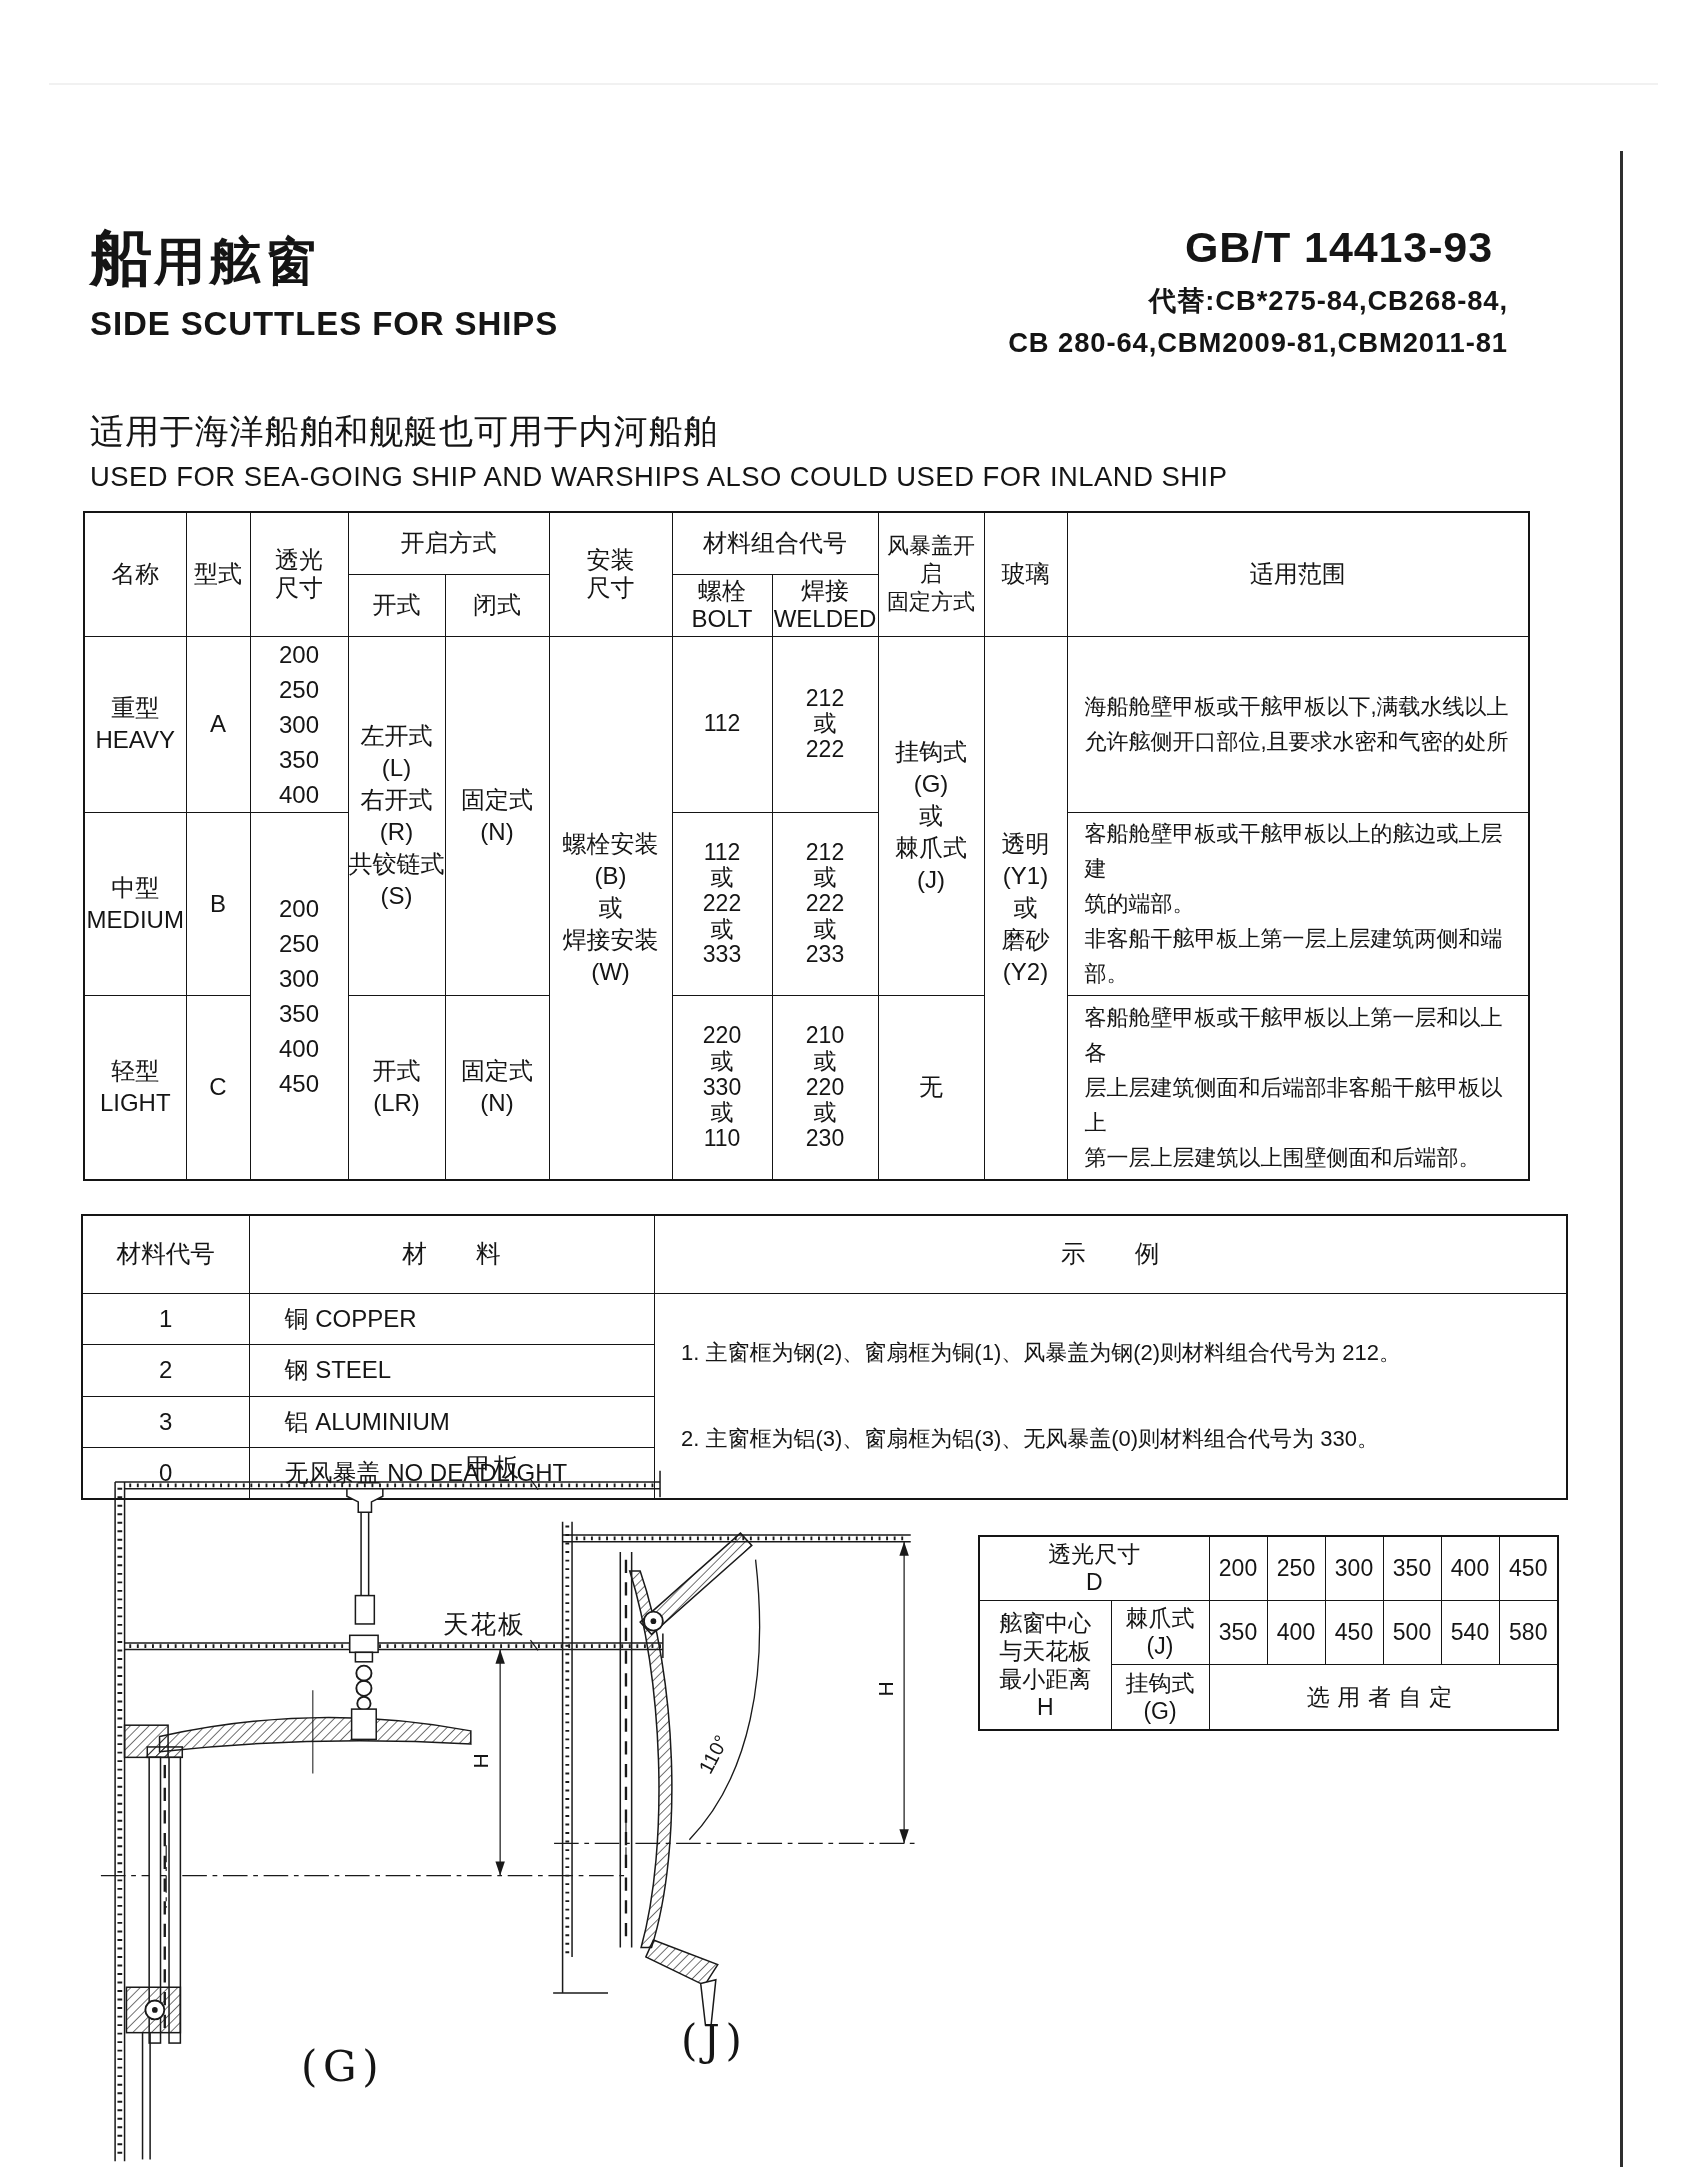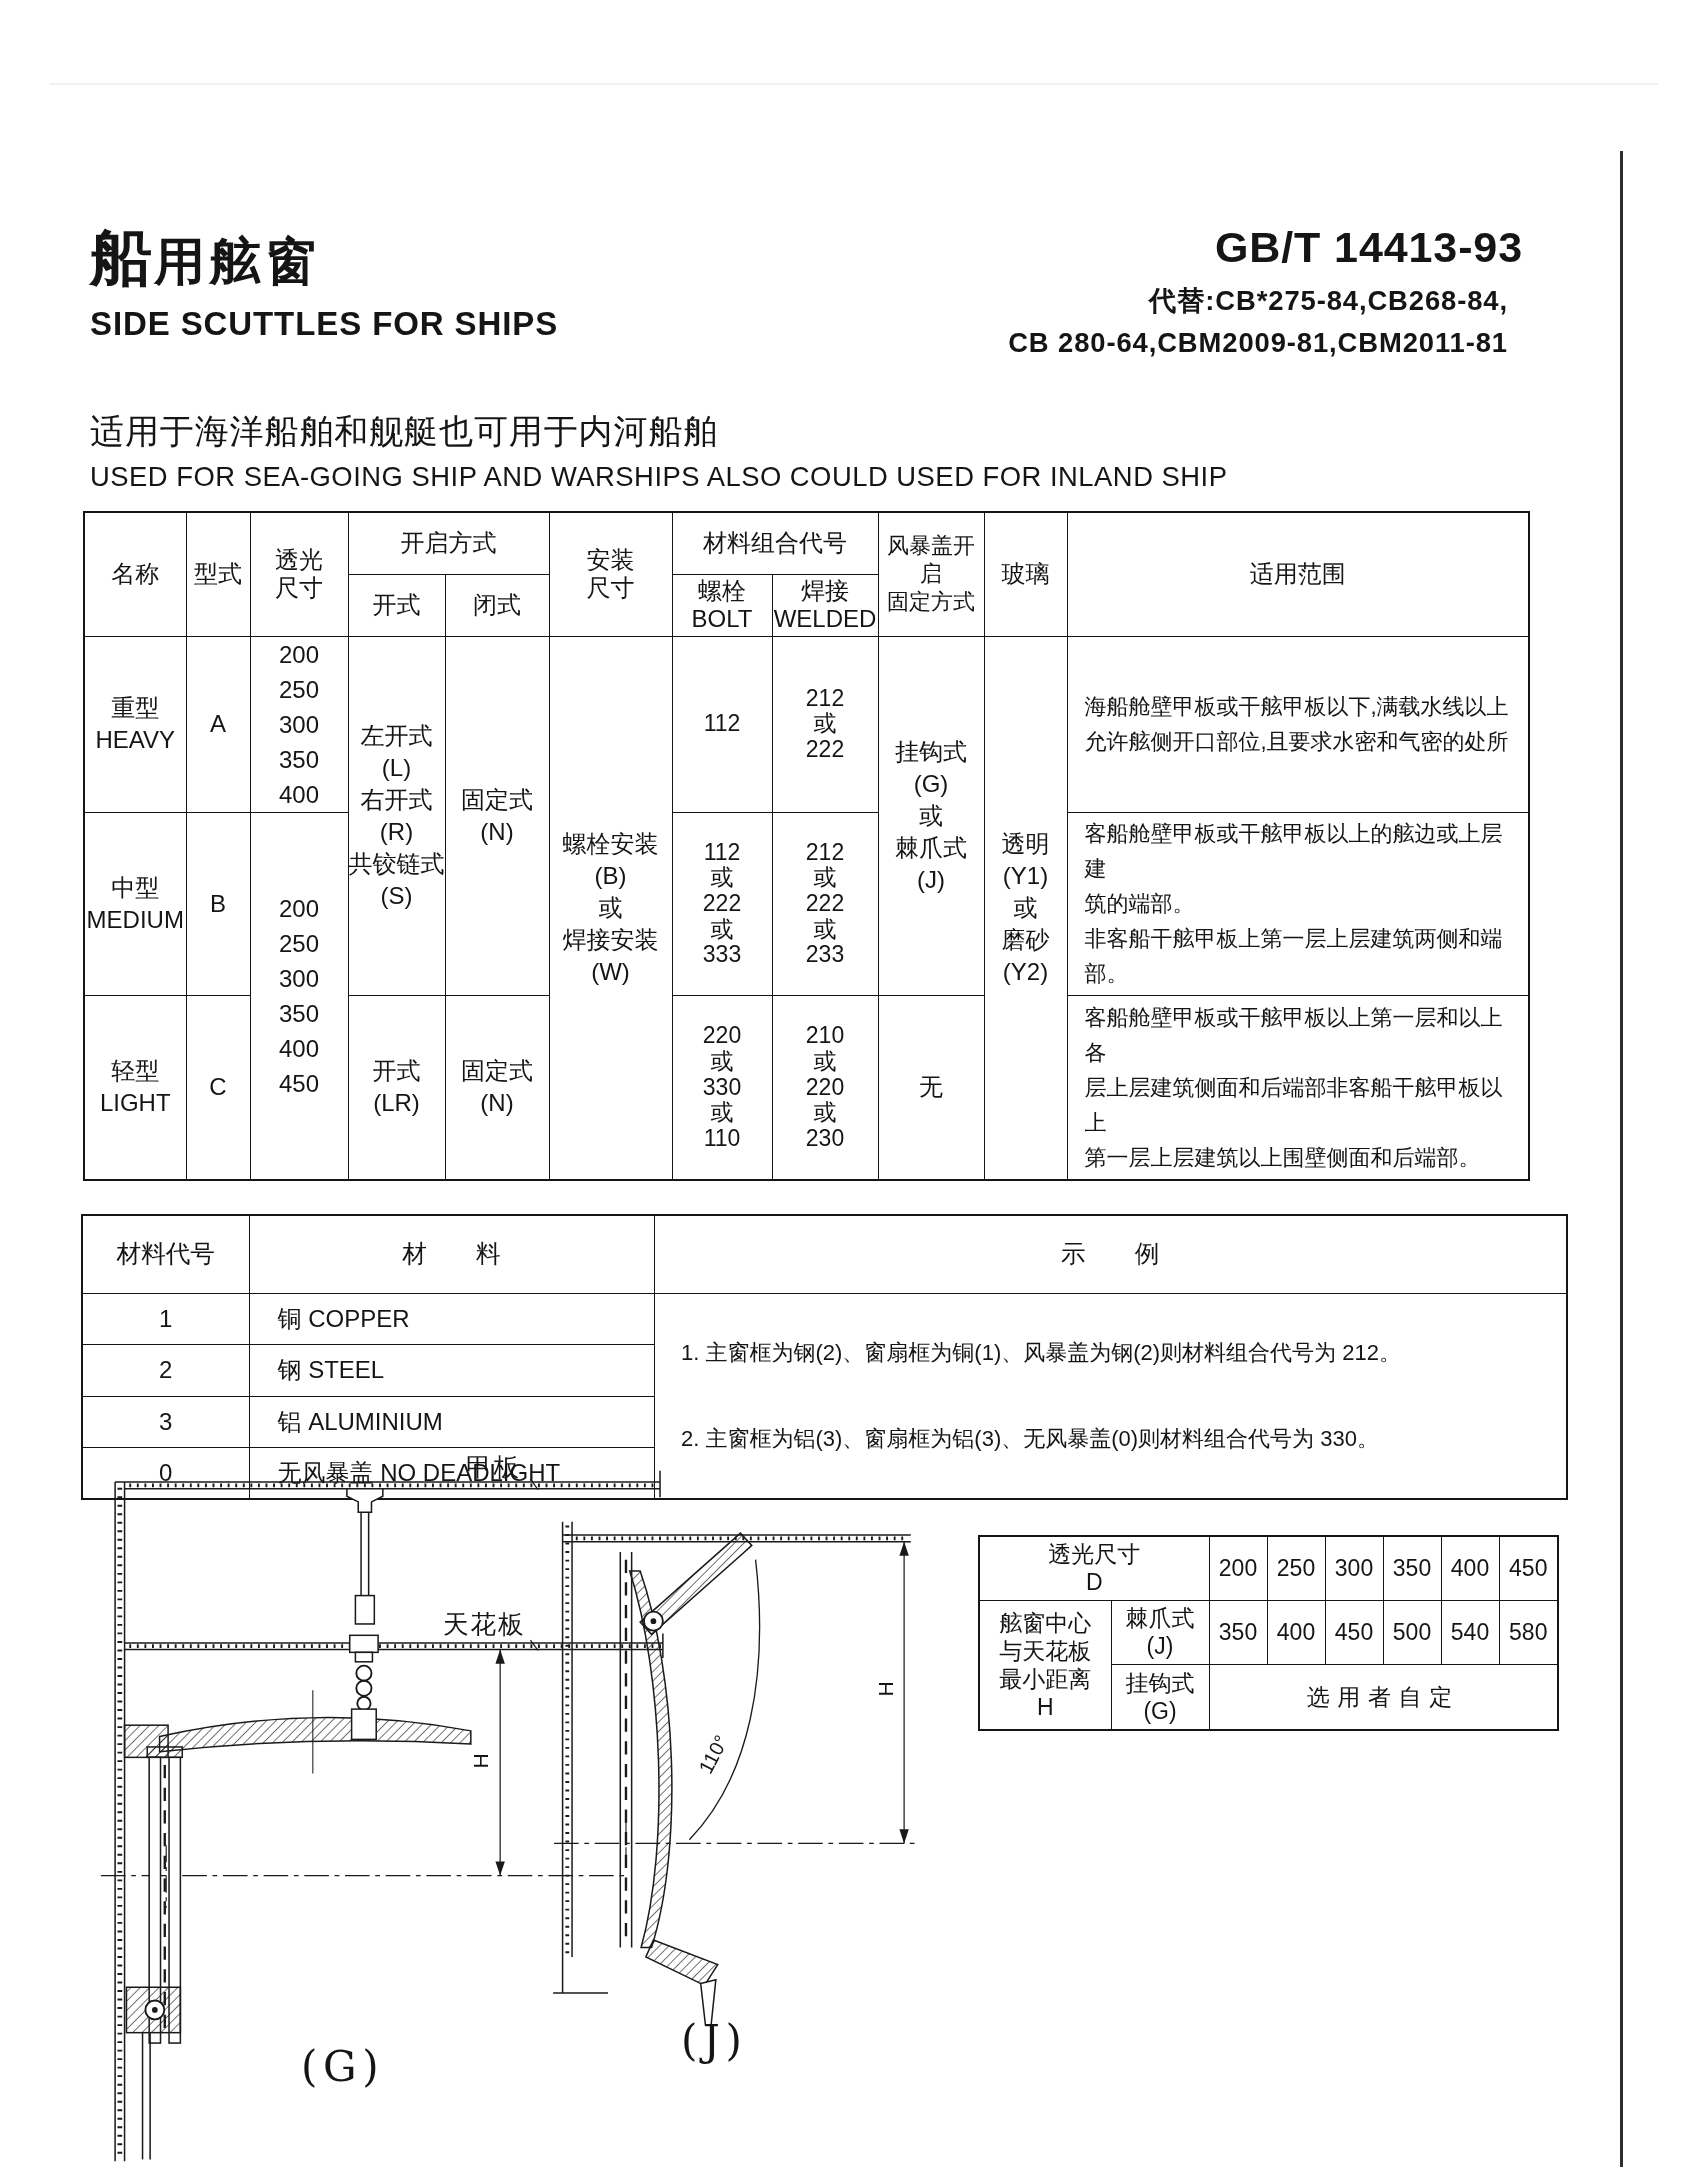--- a/index.html
+++ b/index.html
@@ -9,21 +9,21 @@
   }
   .abs{position:absolute;}
   .top-rule{left:49px;top:83px;width:1609px;height:1.9px;background:#f1f1f1;}
   .scan-edge{left:1620px;top:151px;width:2.8px;height:2016px;background:#2e2e2e;}
 
   
   .title-cn{left:90px;top:216px;white-space:nowrap;}
   .t-lead{font-size:62px;font-weight:900;letter-spacing:1.9px;}
   .t-rest{font-size:51px;font-weight:800;letter-spacing:4.7px;}
   .title-en{left:90px;top:305px;font-size:33px;font-weight:bold;letter-spacing:0.9px;}
-  .std-no{right:180px;top:223px;font-size:43px;font-weight:800;text-align:right;letter-spacing:0.9px;}
+  .std-no{right:210px;top:223px;font-size:43px;font-weight:800;text-align:right;letter-spacing:0.9px;}
   .std-rep1{right:195px;top:283px;font-size:27.4px;font-weight:bold;text-align:right;letter-spacing:0.9px;}
   .std-rep2{right:195px;top:327px;font-size:27.4px;font-weight:bold;text-align:right;letter-spacing:0.9px;}
   .scope-cn{left:90px;top:409px;font-size:34px;letter-spacing:0.9px;}
   .scope-en{left:90px;top:461px;font-size:27.4px;letter-spacing:0.5px;}
 
   
   table{border-collapse:collapse;table-layout:fixed;background:#fff;}
   td{border:1.9px solid #151515;text-align:center;vertical-align:middle;
      white-space:pre-line;padding:0;font-size:24px;line-height:32px;color:#151515;}
   .bt{border:2.8px solid #151515;}
@@ -33,21 +33,21 @@
   .main-table .small{font-size:22px;line-height:28px;}
   .main-table .nums{font-size:23px;line-height:25.6px;}
   .main-table .sizes{font-size:24px;line-height:35px;}
   .main-table .meth{font-size:24px;line-height:32px;}
   .main-table .app{text-align:left;font-size:22px;line-height:35px;padding:3.8px 3.8px 3.8px 17px;}
 
   .material-note{left:140px;top:1179px;font-size:26.5px;letter-spacing:0.9px;}
   .material-table{left:81px;top:1214px;width:1485px;}
   .material-table .hd{font-size:24.6px;}
   .material-table .mrow{font-size:24px;}
-  .material-table .mname{text-align:left;padding-left:28px;}
+  .material-table .mname{text-align:left;padding-left:35px;}
   .material-table .ex-cell{vertical-align:middle;padding:0;margin-left:8px;}
   .ex-line{display:block;text-align:left;font-size:22px;line-height:28px;padding-left:26.5px;margin:13.2px 0;white-space:normal;}
 
   .distance-table{left:978px;top:1535px;width:577px;}
   .distance-table td{font-size:23px;line-height:28px;}
 
   
   .drawings{left:76px;top:1448px;}
   .dlabel{font-size:25.6px;letter-spacing:1.9px;}
   .caption{font-size:42px;letter-spacing:5.7px;font-family:"DejaVu Serif","Liberation Serif",serif;}

